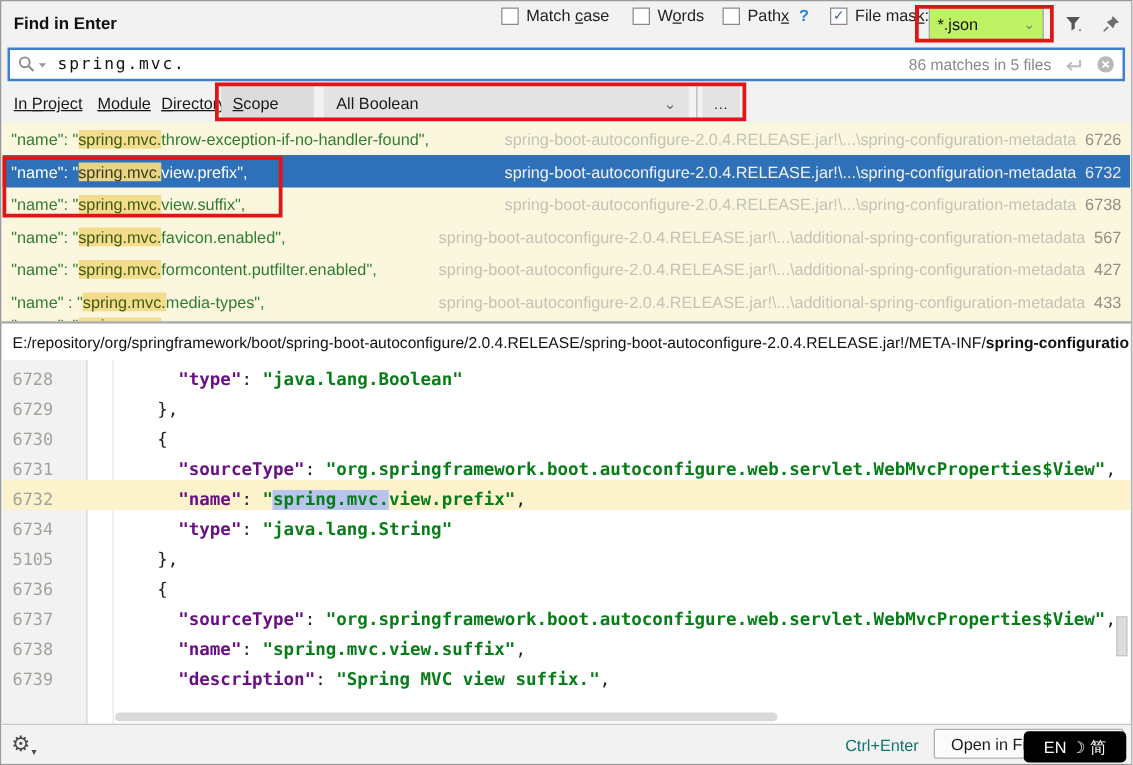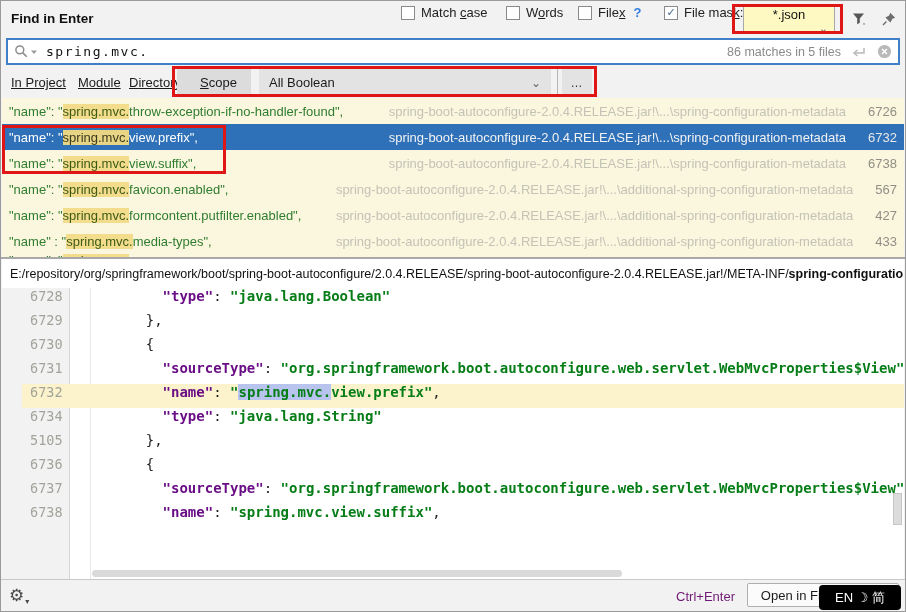--- a/index.html
+++ b/index.html
@@ -10,53 +10,53 @@
   
   .hdr { position: absolute; top: 0; left: 0; right: 0; height: 36px; }
   .title { position: absolute; left: 10px; top: 10px; font-size: 13.5px; font-weight: bold; color: #111; }
   .opt { position: absolute; top: 4px; display: flex; align-items: center; gap: 6px;
          font-size: 13px; color: #222; cursor: default; }
   .cb { width: 14px; height: 14px; background: #fff; border: 1px solid #8a8a8a;
         display: inline-flex; align-items: center; justify-content: center;
         font-size: 11px; color: #44628c; }
   .u { text-decoration: underline; }
   .qmark { color: #2f7de0; font-weight: bold; margin-left: 2px; }
-  .combo { position: absolute; top: 5px; height: 26px; background: #fef9c3; border: 1px solid #a8a8a8;
-           display: flex; align-items: center; font-size: 13px; color: #111; padding: 0 6px; flex-direction: column; }
+  .combo { position: absolute; top: 5px; height: 26px; background: #bef264; border: 1px solid #a8a8a8;
+           display: flex; align-items: center; font-size: 13px; color: #111; padding: 0 6px; }
   .combo .chev { margin-left: auto; color: #777; font-size: 11px; }
   .toolicon { position: absolute; top: 8px; width: 20px; height: 20px; display: flex;
               align-items: center; justify-content: center; }
 
   
   .search { position: absolute; left: 5px; top: 37px; width: 894px; height: 27px;
             border: 2px solid #3f80c8; background: #fff; display: flex; align-items: center;
             padding: 0 6px; }
   .query { font-family: "DejaVu Sans Mono", monospace; font-size: 13px; letter-spacing: 1.5px;
            color: #111; margin-left: 8px; white-space: pre; }
   .status { margin-left: auto; font-size: 12.5px; color: #8a8a8a; white-space: nowrap; }
 
   
   .scoperow { position: absolute; top: 66px; left: 0; right: 0; height: 30px; font-size: 13px; color: #1a1a1a; }
   .tab { position: absolute; top: 8px; cursor: default; text-decoration: underline; }
   .chip { position: absolute; left: 176px; top: 2px; width: 74px; height: 27px; background: #dcdcdc;
-          display: flex; align-items: center; padding-left: 23px; }
+          display: flex; align-items: center; padding-left: 9px; }
   .scope-combo { position: absolute; left: 258px; top: 2px; width: 292px; height: 27px; background: #e3e3e3;
                  display: flex; align-items: center; padding: 0 10px; }
   .scope-combo .chev { margin-left: auto; color: #666; font-size: 12px; }
   .vsep { position: absolute; left: 556px; top: 2px; width: 1px; height: 27px; background: #b5b5b5; }
   .more-btn { position: absolute; left: 561px; top: 2px; width: 30px; height: 27px; background: #e3e3e3;
               display: flex; align-items: center; justify-content: center; font-size: 12px; color: #333; letter-spacing: 1px; }
 
   
   .list { position: absolute; top: 97px; left: 1px; right: 1px; height: 159px; background: #fbf6de; overflow: hidden; }
   .row { height: 26px; display: flex; align-items: center; padding: 0 7px; font-size: 13px; white-space: nowrap; }
   .row .cell-left { display: flex; white-space: pre; }
   .row .pre, .row .post { color: #2f7d2f; white-space: pre; }
   .row .match { background: #f3dd8d; color: #3c5a14; white-space: pre; }
-  .row .cell-right { margin-left: auto; display: flex; gap: 22px; white-space: pre; }
+  .row .cell-right { margin-left: auto; display: flex; gap: 7px; white-space: pre; }
   .row .file { color: #c3c3b6; }
   .row .lnum { color: #8f8f85; }
   .row.selected { background: #2e71b8; }
   .row.selected .pre, .row.selected .post { color: #ffffff; }
   .row.selected .match { background: #e8d485; color: #3a3a1c; }
   .row.selected .file { color: #f2f2f2; }
   .row.selected .lnum { color: #e8e8e8; }
   .row.partial { align-items: flex-start; }
   .row.partial span { line-height: 14px; }
 
@@ -66,40 +66,40 @@
   .pathbar { position: absolute; top: 258px; left: 1px; right: 1px; height: 29px; background: #fff;
              display: flex; align-items: center; padding: 0 8px; font-size: 12.5px; color: #111;
              white-space: nowrap; overflow: hidden; }
   .pathbar b { font-weight: bold; }
 
   
   .editor { position: absolute; top: 287px; left: 1px; right: 1px; height: 293px; background: #fff; overflow: hidden; }
   .gutter-bg { position: absolute; left: 0; top: 0; bottom: 0; width: 68px; background: #f2f2f2;
                border-right: 1px solid #d6d6d6; }
   .fold-line { position: absolute; left: 88px; top: 0; bottom: 0; width: 1px; background: #e7e7e7; }
-  .cl { position: relative; height: 24px; display: flex; align-items: flex-start;
-        font-family: "DejaVu Sans Mono", monospace; font-size: 14px; white-space: pre; margin-left: 20px; }
+  .cl { position: relative; height: 24px; display: flex; align-items: flex-end;
+        font-family: "DejaVu Sans Mono", monospace; font-size: 14px; white-space: pre; }
   .cl .ln { width: 68px; flex: 0 0 68px; padding-left: 8px; color: #a3a39b; font-size: 13.5px; }
   .cl .code { padding-left: 22px; white-space: pre; }
   .cl.cur { background: #fcf3cc; }
   .code .p { color: #1f1f1f; }
   .code .k { color: #6a0e86; font-weight: bold; }
   .code .s { color: #067d17; font-weight: bold; }
   .code .m { color: #067d17; font-weight: bold; background: #b9c4ee; }
   .hscroll { position: absolute; left: 90px; bottom: 4px; width: 530px; height: 7px;
              background: #cfcfcf; opacity: .8; border-radius: 4px; }
   .vscroll { position: absolute; right: 2px; top: 205px; width: 9px; height: 32px;
              background: #dcdcdc; border: 1px solid #c6c6c6; }
 
   
   .footer { position: absolute; left: 0; right: 0; bottom: 0; height: 32px; background: #f2f2f2;
             border-top: 1px solid #c8c8c8; display: flex; align-items: center; padding: 0 8px; }
   .gear { font-size: 17px; color: #4a4a4a; display: flex; align-items: flex-end; }
   .gear .dd { font-size: 8px; margin-left: 1px; color: #4a4a4a; }
-  .shortcut { position: absolute; right: 170px; top: 9px; font-size: 13px; color: #701a75; }
+  .shortcut { position: absolute; right: 170px; top: 9px; font-size: 13px; color: #0f766e; }
   .openbtn { position: absolute; right: 6px; bottom: 4px; width: 152px; height: 24px; background: #fbfbfb;
              border: 1px solid #afafaf; border-radius: 2px; font-size: 13px; color: #1a1a1a;
              display: flex; align-items: center; justify-content: center; white-space: nowrap; overflow: hidden; }
 
   
   .redbox { position: absolute; border: 3px solid #e01515; background: transparent; z-index: 40; pointer-events: none; }
   .red1 { left: 731px; top: 3px; width: 111px; height: 30px; }
   .red2 { left: 171px; top: 65px; width: 425px; height: 31px; }
   .red3 { left: 1px; top: 124px; width: 224px; height: 49px; }
   .ime { position: absolute; left: 818px; top: 584px; width: 82px; height: 25px; background: #000;
@@ -119,21 +119,21 @@
     <div class="opt" style="left:400px">
       <span class="cb"></span>
       <span><span>Match </span><span class="u">c</span><span>ase</span></span>
     </div>
     <div class="opt" style="left:505px">
       <span class="cb"></span>
       <span><span>W</span><span class="u">o</span><span>rds</span></span>
     </div>
     <div class="opt" style="left:577px">
       <span class="cb"></span>
-      <span><span>File</span><span class="u">x</span><span></span></span>
+      <span><span>Path</span><span class="u">x</span><span></span></span>
       <span class="qmark">?</span>
     </div>
     <div class="opt" style="left:663px">
       <span class="cb">✓</span>
       <span><span>File mas</span><span class="u">k</span><span>:</span></span>
     </div>
 
     <div class="combo" style="left:742px; width:92px">
       <span>*.json</span>
       <span class="chev">⌄</span>
@@ -238,20 +238,21 @@
         <div class="cl"><span class="ln">6728</span><span class="code"><span class="p">      </span><span class="k">"type"</span><span class="p">: </span><span class="s">"java.lang.Boolean"</span></span></div>
         <div class="cl"><span class="ln">6729</span><span class="code"><span class="p">    },</span></span></div>
         <div class="cl"><span class="ln">6730</span><span class="code"><span class="p">    {</span></span></div>
         <div class="cl"><span class="ln">6731</span><span class="code"><span class="p">      </span><span class="k">"sourceType"</span><span class="p">: </span><span class="s">"org.springframework.boot.autoconfigure.web.servlet.WebMvcProperties$View"</span><span class="p">,</span></span></div>
         <div class="cl cur"><span class="ln">6732</span><span class="code"><span class="p">      </span><span class="k">"name"</span><span class="p">: </span><span class="s">"</span><span class="m">spring.mvc.</span><span class="s">view.prefix"</span><span class="p">,</span></span></div>
         <div class="cl"><span class="ln">6734</span><span class="code"><span class="p">      </span><span class="k">"type"</span><span class="p">: </span><span class="s">"java.lang.String"</span></span></div>
         <div class="cl"><span class="ln">5105</span><span class="code"><span class="p">    },</span></span></div>
         <div class="cl"><span class="ln">6736</span><span class="code"><span class="p">    {</span></span></div>
         <div class="cl"><span class="ln">6737</span><span class="code"><span class="p">      </span><span class="k">"sourceType"</span><span class="p">: </span><span class="s">"org.springframework.boot.autoconfigure.web.servlet.WebMvcProperties$View"</span><span class="p">,</span></span></div>
         <div class="cl"><span class="ln">6738</span><span class="code"><span class="p">      </span><span class="k">"name"</span><span class="p">: </span><span class="s">"spring.mvc.view.suffix"</span><span class="p">,</span></span></div>
+        <div class="cl"><span class="ln">6739</span><span class="code"><span class="p">      </span><span class="k">"description"</span><span class="p">: </span><span class="s">"Spring MVC view suffix."</span><span class="p">,</span></span></div>
       </div>
     <div class="hscroll"></div>
     <div class="vscroll"></div>
   </div>
 
   <div class="footer">
     <span class="gear">
         <span>⚙</span>
         <span class="dd">▾</span>
       </span>

